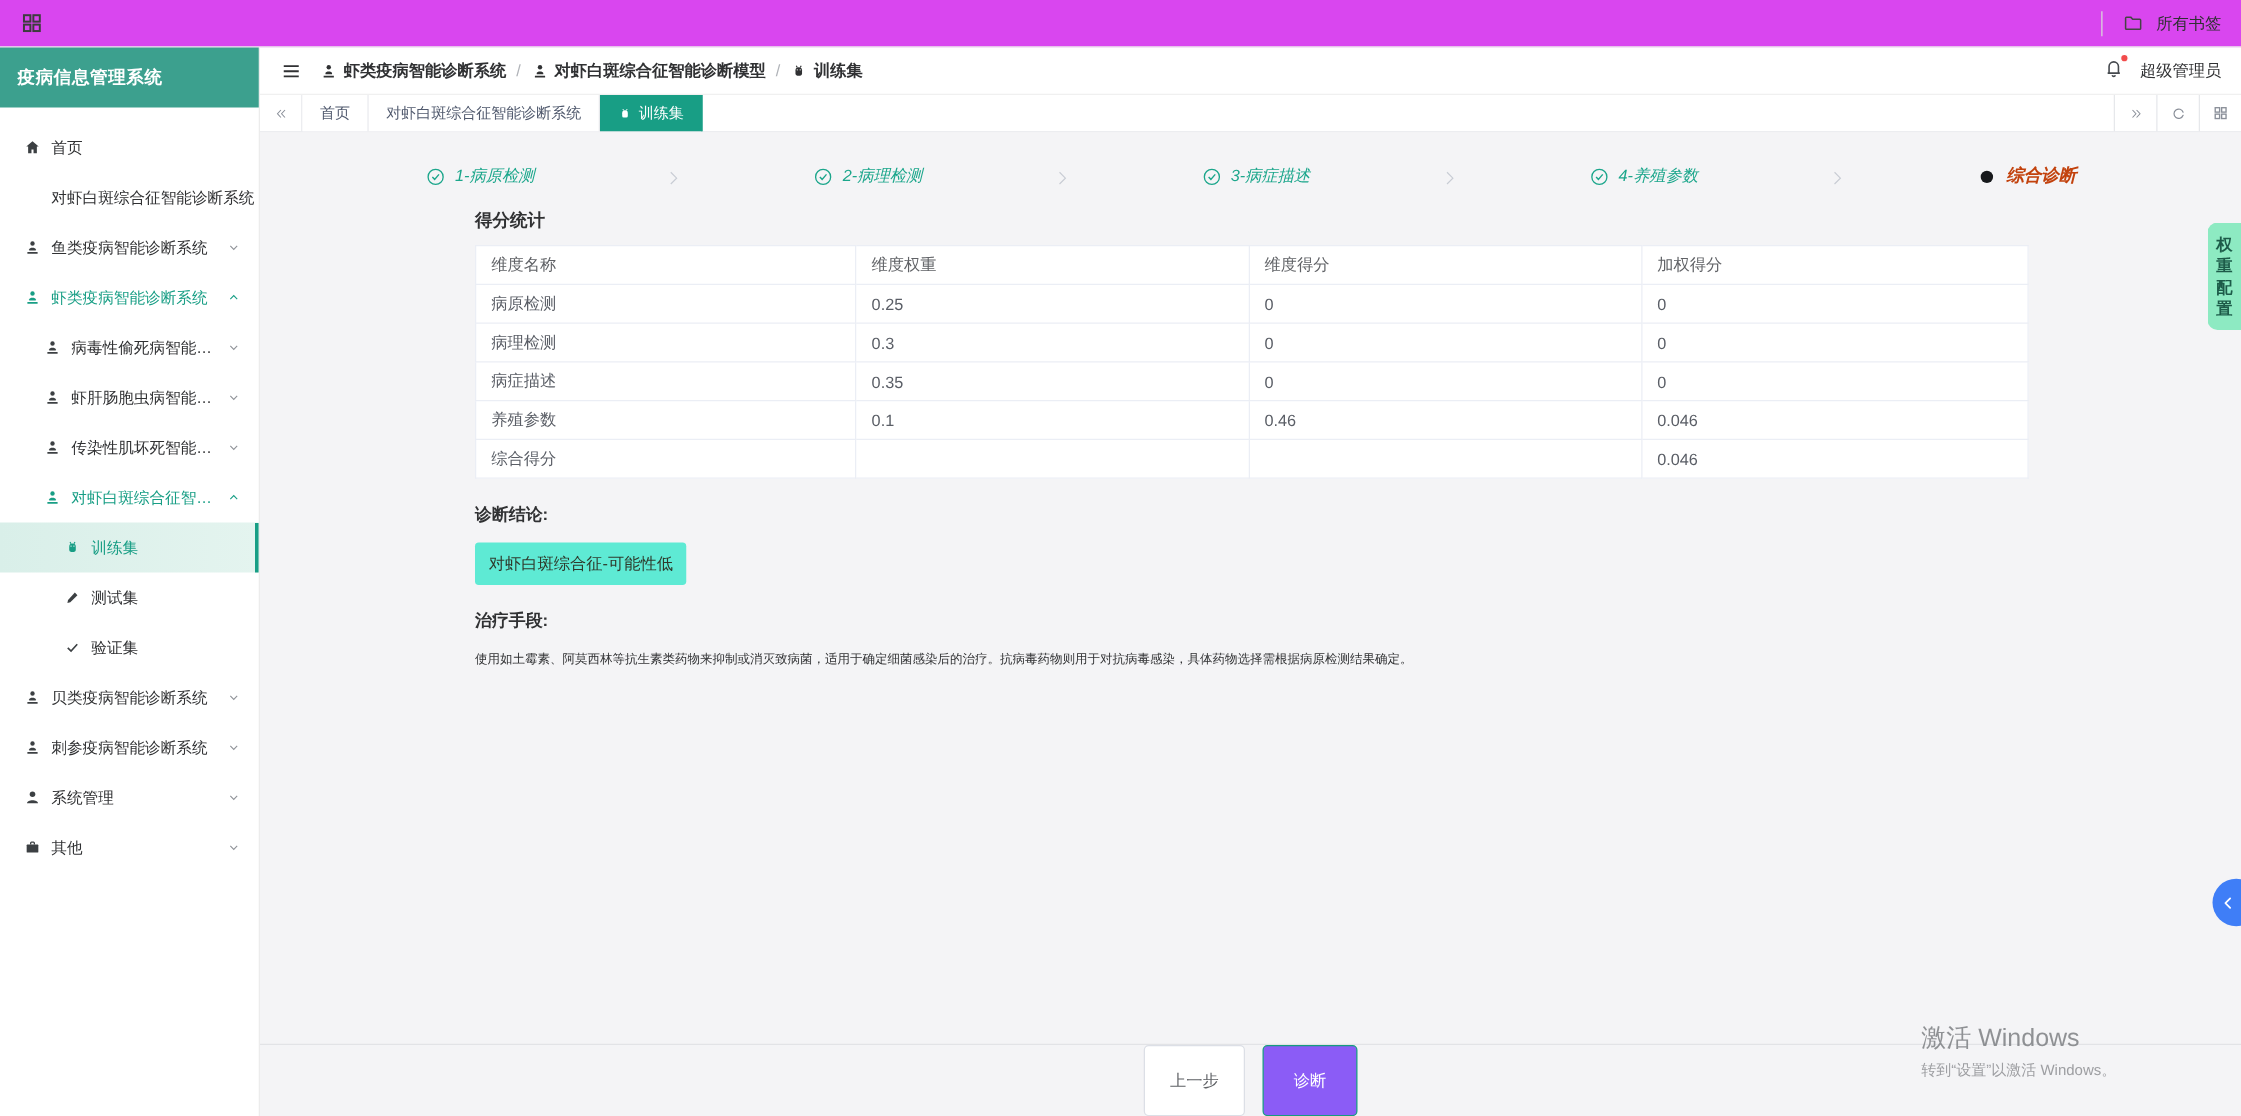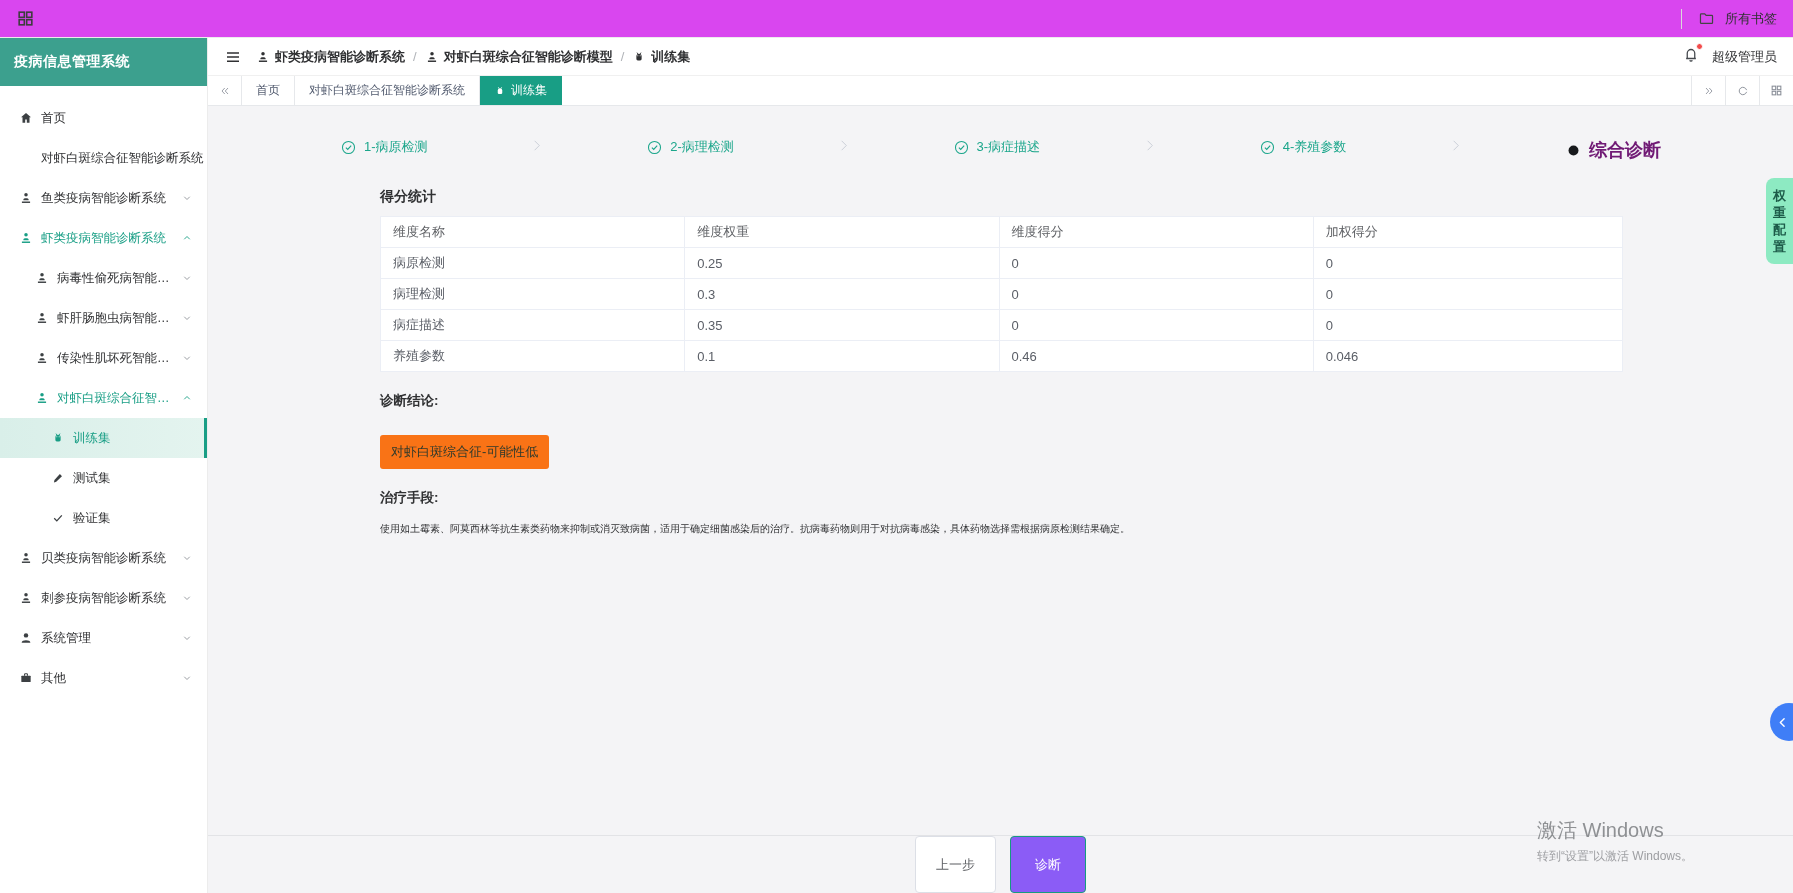--- a/index.html
+++ b/index.html
@@ -62,39 +62,39 @@
   .tabs { display:flex; align-items:stretch; }
   .tab { display:flex; align-items:center; gap:5px; padding:0 14px; font-size:12px; color:#515a6e;
     border-right:1px solid #e6e8eb; background:#fff; cursor:pointer; white-space:nowrap; }
   .tab .tab-icon { font-size:12px; }
   .tab.active { background:#189e85; color:#fff; border-color:#189e85; }
   .tb-spacer { flex:1; }
 
   
   .content { flex:1; background:#f4f4f6; position:relative; display:flex; flex-direction:column; min-height:0; }
 
-  .stepper { display:flex; align-items:flex-start; margin:32px 132px 0 132px; height:32px; flex:none; }
+  .stepper { display:flex; align-items:flex-end; margin:12px 132px 0 132px; height:32px; flex:none;font-style:italic; }
   .step { display:inline-flex; align-items:center; gap:7px; flex:none; }
   .step .step-icon { font-size:17px; }
   .step.done { color:#1ba68b; }
   .step.done .step-label { color:#1ba68b; font-size:13px; }
   .step.current { color:#17191c; }
-  .step.current .step-label { color:#701a75; font-size:18px; font-weight:600; }
+  .step.current .step-label { color:#c2410c; font-size:14px; font-weight:600; }
   .step-sep { flex:1; display:flex; align-items:center; justify-content:center; color:#c8ccd4; font-size:15px; }
 
   .panel { margin:18px 0 0 172px; width:1243px; flex:none; }
   .section-title { font-size:14px; font-weight:bold; color:#303133; margin-bottom:10px; }
   table.score { width:100%; border-collapse:collapse; background:#fff; table-layout:fixed; }
   table.score th, table.score td { border:1px solid #ebeef5; font-size:13px; color:#5a5e66;
     text-align:left; padding:6px 12px; height:29px; font-weight:400; }
   table.score th { color:#606266; background:#fff; }
   col.c1 { width:24.5%; } col.c2 { width:25.3%; } col.c3 { width:25.3%; } col.c4 { width:24.9%; }
 
   .diag-label { font-size:13.5px; font-weight:bold; color:#303133; margin-top:20px; }
-  .diag-badge { display:inline-block; margin-top:25px; background:#f97316; color:#2f3a2c;
+  .diag-badge { display:inline-block; margin-top:13px; background:#5eead4; color:#2f3a2c;
     font-size:13px; padding:8px 11px; border-radius:3px; }
   .treat-text { margin-top:14px; font-size:10px; color:#303133; line-height:1.6; max-width:1243px; }
 
   .footer { margin-top:auto; height:58px; border-top:1px solid #e2e3e6; display:flex;
     justify-content:center; gap:14px; flex:none; }
   .btn { font-size:13px; border-radius:4px; padding:8px 20px; cursor:pointer;
     font-family:inherit; line-height:1.2; }
   .btn.plain { background:#fff; border:1px solid #dcdfe6; color:#606266; }
   .btn.primary { background:#8b5cf6; border:1px solid #169b80; color:#fff; padding:8px 24px; }
 
@@ -534,20 +534,26 @@
                 <td>0.35</td>
                 <td>0</td>
                 <td>0</td>
               </tr>
               <tr>
                 <td>养殖参数</td>
                 <td>0.1</td>
                 <td>0.46</td>
                 <td>0.046</td>
               </tr>
+              <tr>
+                <td>综合得分</td>
+                <td></td>
+                <td></td>
+                <td>0.046</td>
+              </tr>
             </tbody>
         </table>
 
         <div class="diag-label">诊断结论:</div>
         <span class="diag-badge">对虾白斑综合征-可能性低</span>
         <div class="diag-label">治疗手段:</div>
         <p class="treat-text">使用如土霉素、阿莫西林等抗生素类药物来抑制或消灭致病菌，适用于确定细菌感染后的治疗。抗病毒药物则用于对抗病毒感染，具体药物选择需根据病原检测结果确定。</p>
       </div>
 
       <div class="watermark">

